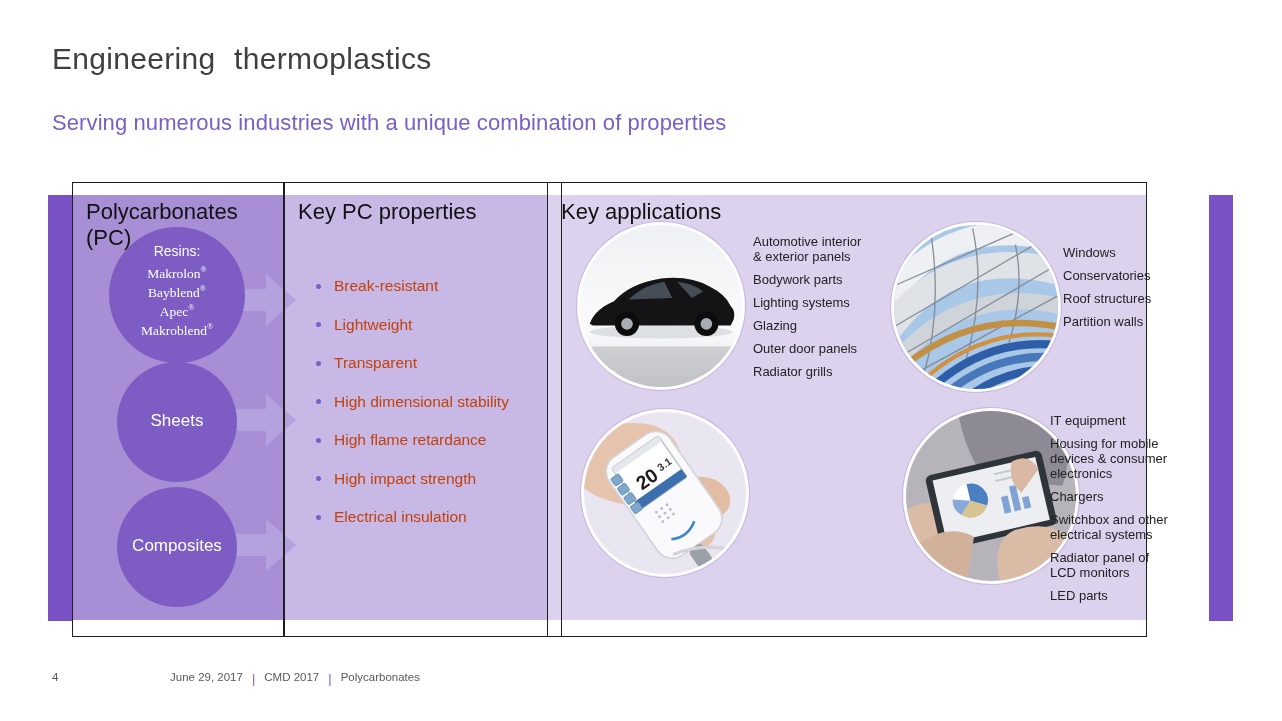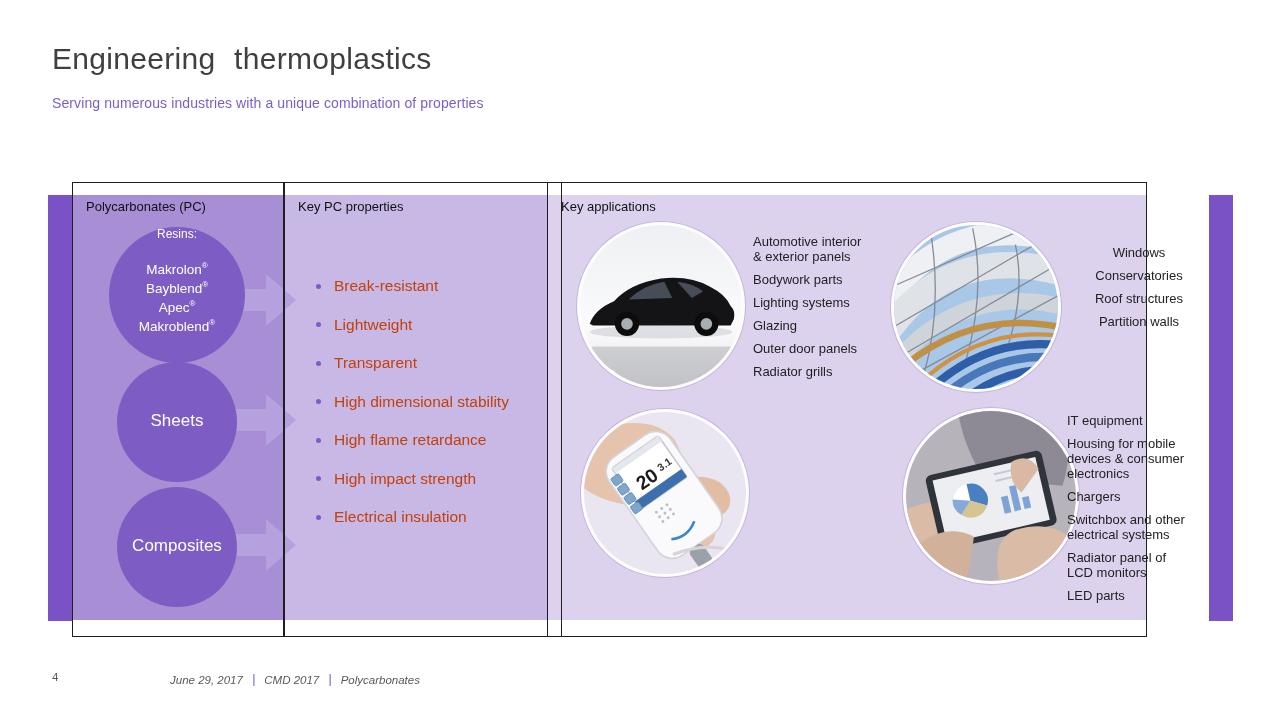--- a/index.html
+++ b/index.html
@@ -1,44 +1,44 @@
 <!DOCTYPE html>
 <html><head>
 <meta charset="utf-8">
 <style>
   html,body{margin:0;padding:0;background:#fff;}
   .slide{
     position:relative;width:1282px;height:721px;background:#ffffff;overflow:hidden;
     font-family:"Liberation Sans","DejaVu Sans",sans-serif;color:#1c1c1c;
   }
   .title{position:absolute;left:52px;top:42px;font-size:30px;color:#3f3f3f;word-spacing:10px;letter-spacing:.3px;}
-  .subtitle{position:absolute;left:52px;top:95px;font-size:14px;color:#7a5ec8;letter-spacing:.1px;}
+  .subtitle{position:absolute;left:52px;top:110px;font-size:22px;color:#7a5ec8;letter-spacing:.1px;}
 
   
   .stripe{position:absolute;top:195px;width:24px;height:426px;background:#7b52c6;}
   .stripe-left{left:48px;}
   .stripe-right{left:1209px;}
 
   
   .box{position:absolute;top:182px;height:455px;}
   .box .fill{position:absolute;left:0;right:0;top:13px;height:425px;}
   .box .box-border{position:absolute;inset:0;border:1px solid #1f1f1f;z-index:10;pointer-events:none;}
   .box1{left:72px;width:212px;}
   .box1 .fill{background:#a88fd5;}
   .box2{left:284px;width:278px;}
   .box2 .fill{background:#c8b8e5;}
   .box3{left:547px;width:600px;}
   .box3 .fill{background:#dcd2ee;}
-  .box-header{position:absolute;left:14px;top:17px;font-size:13px;color:#111;z-index:5;}
+  .box-header{position:absolute;left:14px;top:17px;font-size:22px;color:#111;z-index:5;}
 
   
   .pc-circle{position:absolute;background:#7d5dc4;border-radius:50%;color:#fff;text-align:center;z-index:4;}
   .circle-resins{left:37px;top:45px;width:136px;height:136px;}
-  .circle-resins .c-title{font-size:12px;}
-  .circle-resins .c-items{margin-top:17px;font-size:13.5px;line-height:15.5px;}
+  .circle-resins .c-title{margin-top:16px;font-size:14px;}
+  .circle-resins .c-items{margin-top:3px;font-size:13.5px;line-height:15.5px;font-family:Liberation Serif, serif;}
   .circle-sheets{left:45px;top:180px;width:120px;height:120px;}
   .circle-composites{left:45px;top:305px;width:120px;height:120px;}
   .c-label{position:absolute;left:0;right:0;top:50%;transform:translateY(-55%);font-size:17px;}
   sup{font-size:8px;}
 
   
   .flow-arrow{position:absolute;left:234px;width:62px;height:52px;z-index:3;}
   .flow-arrow .shaft{position:absolute;left:0;top:15px;width:32px;height:22px;background:#b5a1dd;}
   .flow-arrow .head{position:absolute;left:32px;top:0;width:0;height:0;
     border-top:26px solid transparent;border-bottom:26px solid transparent;border-left:30px solid #b5a1dd;}
@@ -52,29 +52,29 @@
   
   .photo-circle{position:absolute;border-radius:50%;overflow:hidden;border:3px solid #fdfdfe;
     box-shadow:0 0 0 1px rgba(150,130,190,.35);z-index:5;background:#fff;}
   .photo-circle svg{display:block;width:100%;height:100%;}
   .pc-car{left:30px;top:40px;width:162px;height:162px;}
   .pc-stadium{left:344px;top:40px;width:164px;height:164px;}
   .pc-medical{left:34px;top:227px;width:162px;height:162px;}
   .pc-tablet{left:356px;top:226px;width:170px;height:170px;}
   .app-list{position:absolute;width:152px;font-size:13px;line-height:15px;color:#222;z-index:5;}
   .al-1{left:206px;top:52px;}
-  .al-2{left:516px;top:63px;text-align:center;}
+  .al-2{left:516px;top:63px;}
   .al-3{left:206px;top:255px;}
-  .al-4{left:520px;top:231px;}
+  .al-4{left:503px;top:231px;}
   .app-item{white-space:pre-line;margin-bottom:8px;}
 
   
   .footer{position:absolute;left:0;right:0;top:671px;font-size:11.5px;color:#595959;}
   .footer .page-num{position:absolute;left:52px;top:0;}
-  .footer .meta{position:absolute;left:170px;top:0;display:flex;align-items:flex-end;font-style:italic;}
+  .footer .meta{position:absolute;left:170px;top:0;display:flex;align-items:flex-start;}
   .footer .sep{color:#7a5ec8;margin:0 9px;font-size:13px;}
 </style>
 </head>
 <body>
 
 <div class="slide">
 
   <div class="title">Engineering thermoplastics</div>
   <div class="subtitle">Serving numerous industries with a unique combination of properties</div>
 

